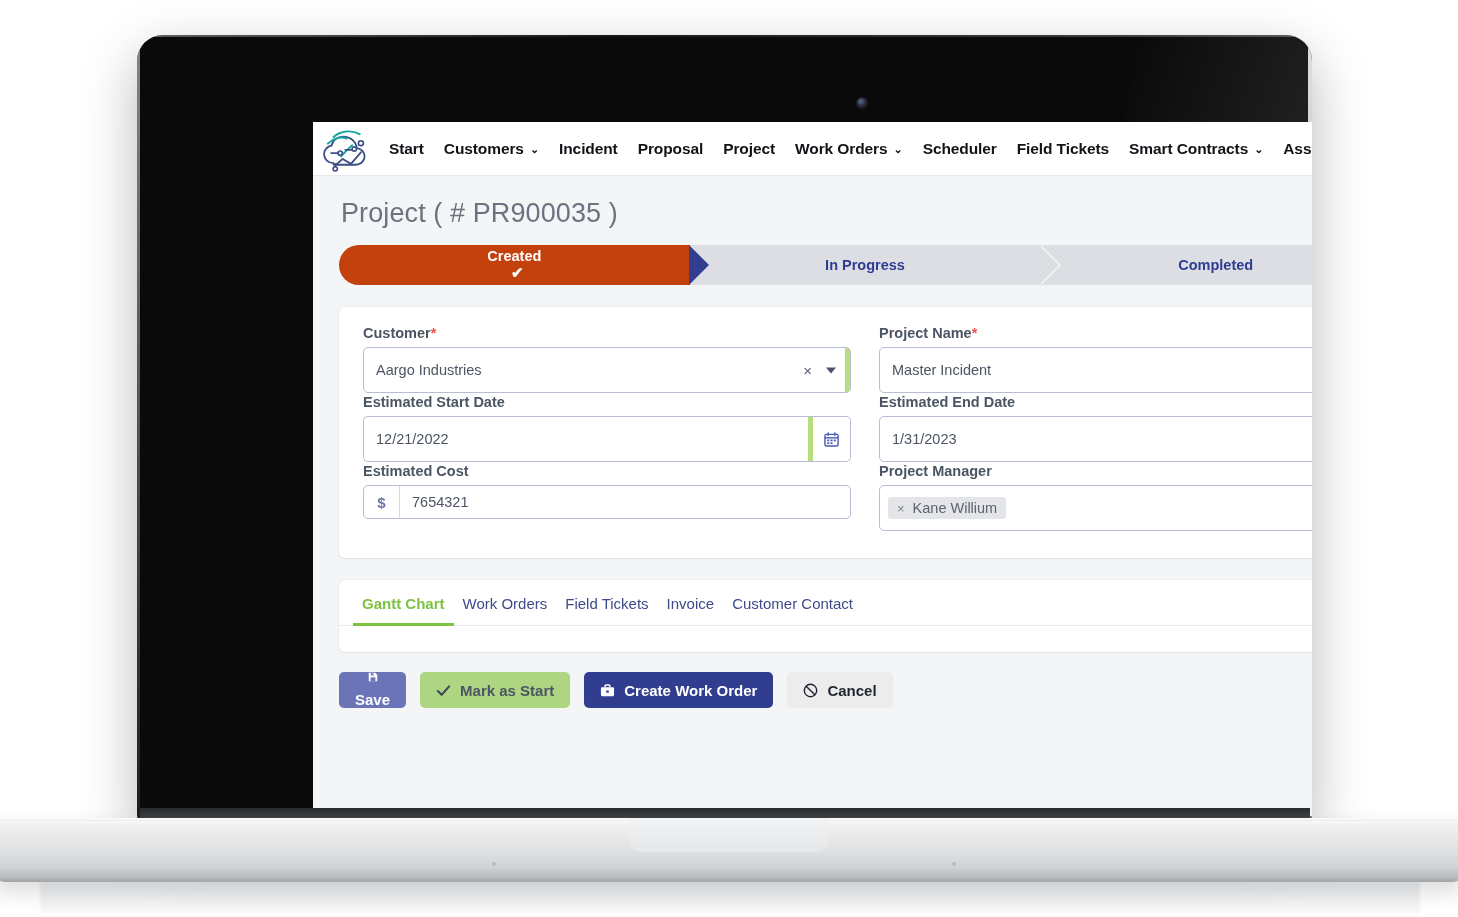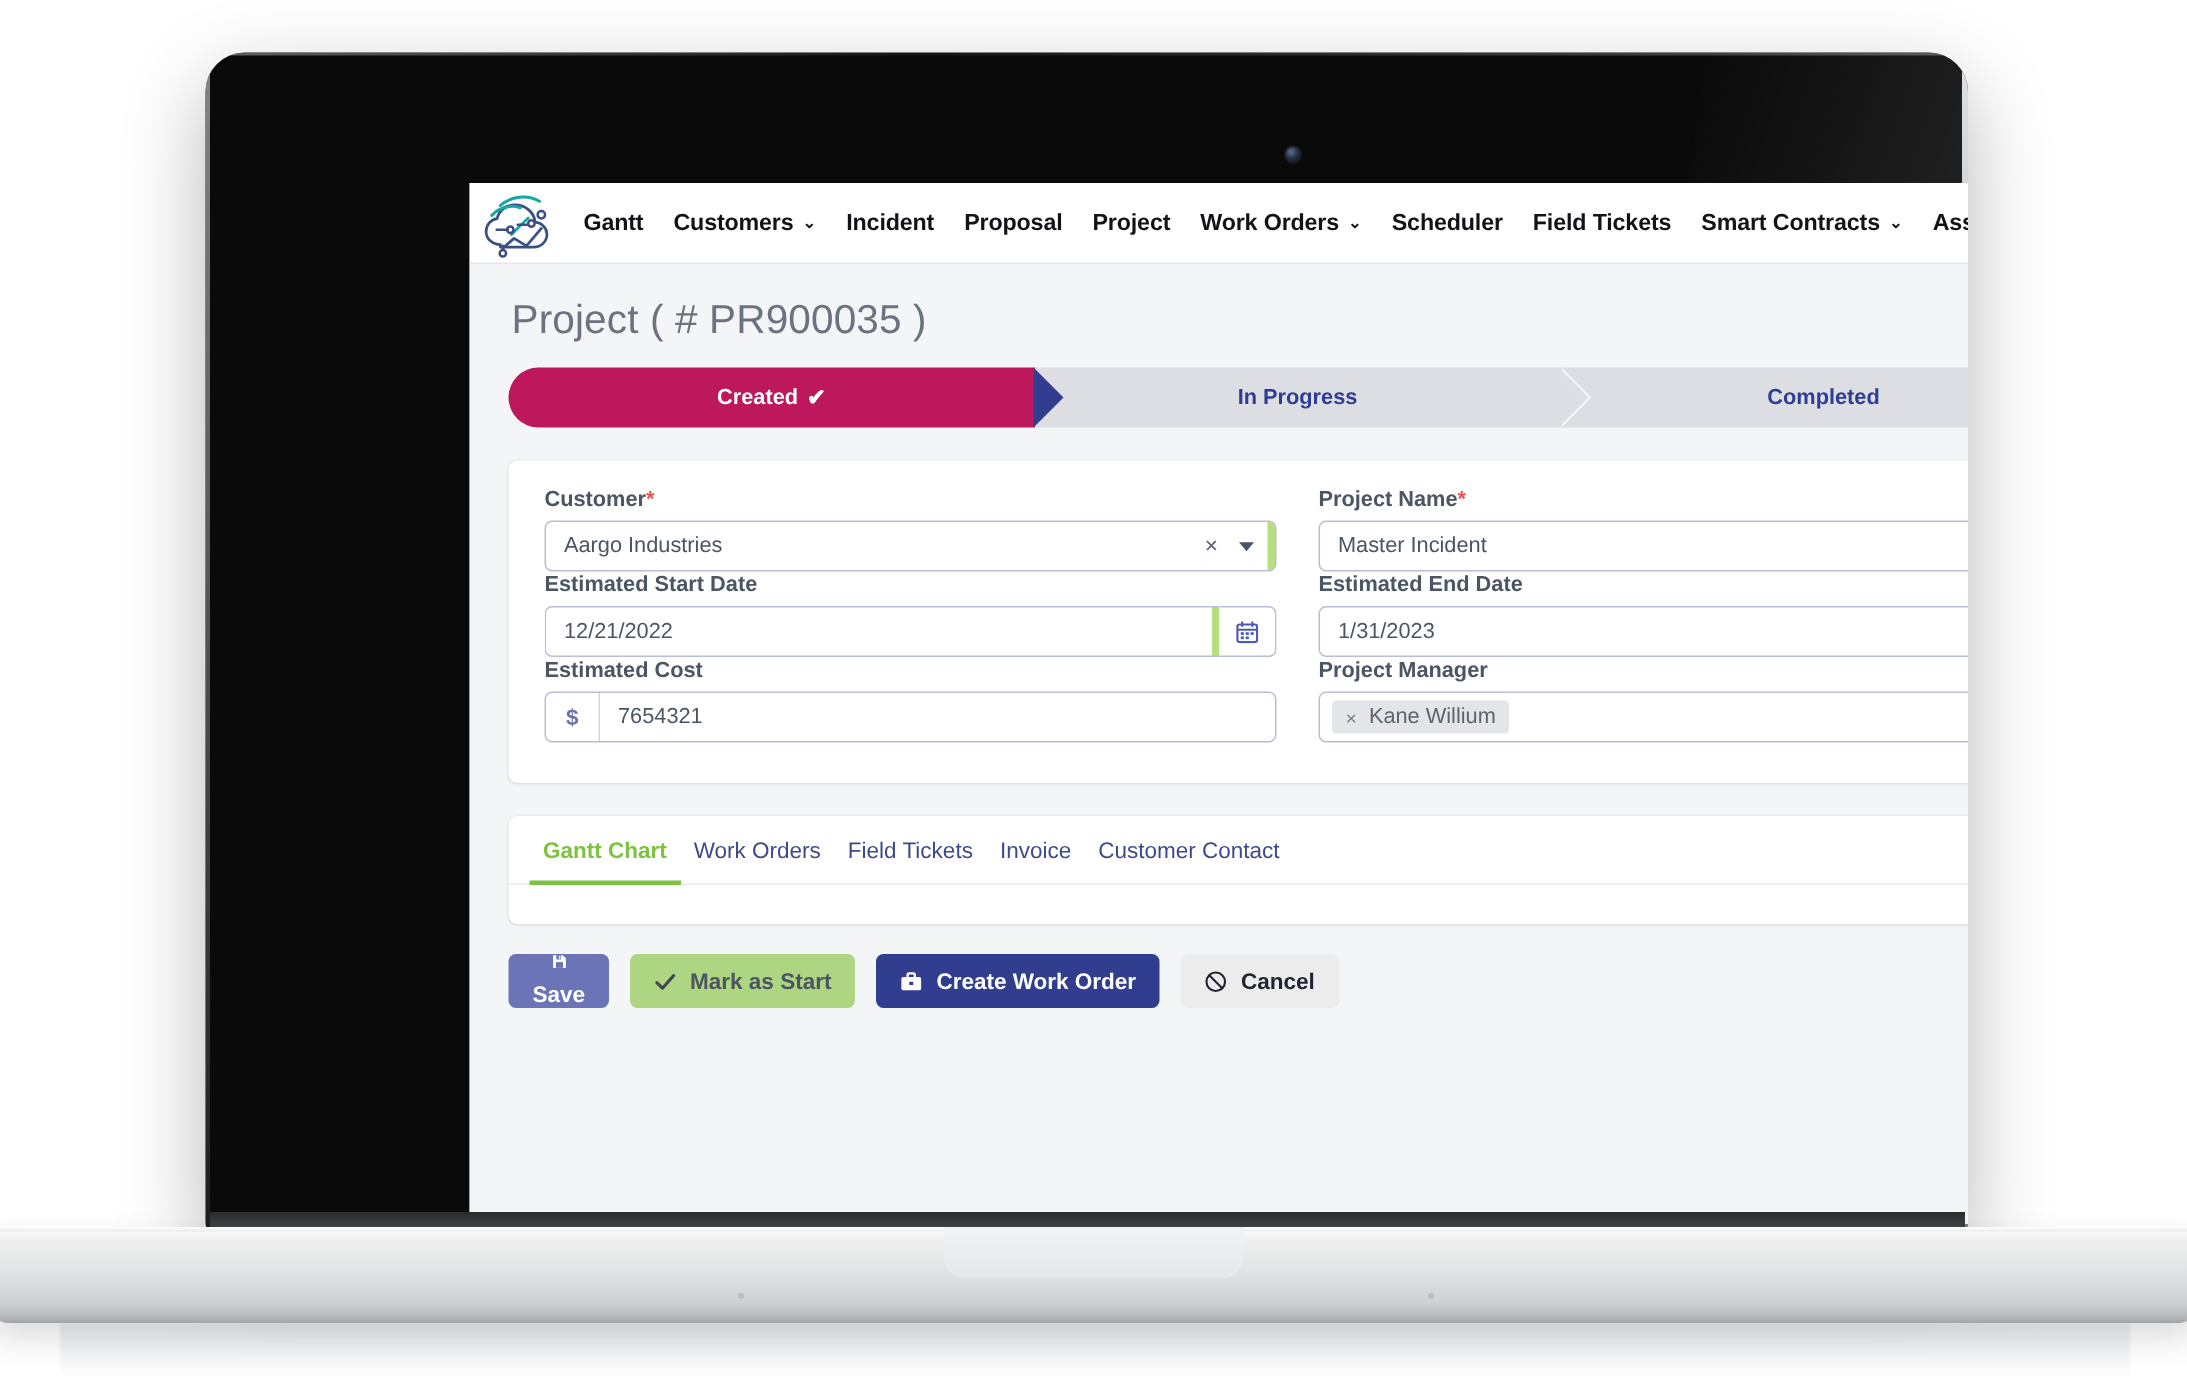--- a/index.html
+++ b/index.html
@@ -126,22 +126,23 @@
   .stepper { display:flex; height: 40px; margin-bottom: 22px; }
   .step {
     position: relative;
     flex: 1 1 0;
     display:flex; align-items:center; justify-content:center;
     font-size: 14.5px; font-weight: 700;
     background: #dcdee3;
     color: #2e3d92;
   }
   .step:first-child {
-    background:#be185d; color:#fff;
+    background:#c2410c; color:#fff;
     border-radius: 20px 0 0 20px;
+    flex-direction: column;
   }
   .step:first-child::after {
     content:""; position:absolute; right:-19px; top:0;
     width:0; height:0;
     border-top: 20px solid transparent;
     border-bottom: 20px solid transparent;
     border-left: 20px solid #313e8f;
     z-index: 3;
   }
   .step.mid::after {
@@ -177,21 +178,21 @@
   }
   .field { margin-bottom: 1px; }
   .field-label {
     font-size: 14.5px; font-weight: 700; color:#4b5563;
     margin-bottom: 6px; display:block;
   }
   .req { color:#ef5350; font-weight:700; }
 
   .control {
     position: relative;
-    height: 34px;
+    height: 46px;
     border: 1px solid #b9bdd6;
     border-radius: 5px;
     background:#fff;
     display:flex; align-items:center;
     font-size: 14.5px; color:#4b5563;
   }
   .control .val { padding-left: 12px; color:#4b5563; }
   .control.has-green::after {
     content:""; position:absolute; right:0; top:0; bottom:0;
     width: 5px; border-radius: 0 4px 4px 0;
@@ -290,21 +291,21 @@
           <path d="M14 34h9M31 30h8" fill="none" stroke="#3b4f86" stroke-width="2" stroke-linecap="round"></path>
           <circle cx="25" cy="34" r="2.6" fill="none" stroke="#3b4f86" stroke-width="2"></circle>
           <circle cx="42" cy="29" r="2.6" fill="none" stroke="#3b4f86" stroke-width="2"></circle>
           <circle cx="50" cy="22" r="3" fill="none" stroke="#3b4f86" stroke-width="2"></circle>
           <circle cx="19" cy="53" r="2.6" fill="none" stroke="#3b4f86" stroke-width="2"></circle>
           <path d="M19 50.4V47" fill="none" stroke="#3b4f86" stroke-width="2" stroke-linecap="round"></path>
         </svg>
 
         <div class="nav-items">
           <div class="nav-item">
-            <span>Gantt</span>
+            <span>Start</span>
           </div>
           <div class="nav-item">
             <span>Customers</span>
             <span class="caret">⌄</span>
           </div>
           <div class="nav-item">
             <span>Incident</span>
           </div>
           <div class="nav-item">
             <span>Proposal</span>

